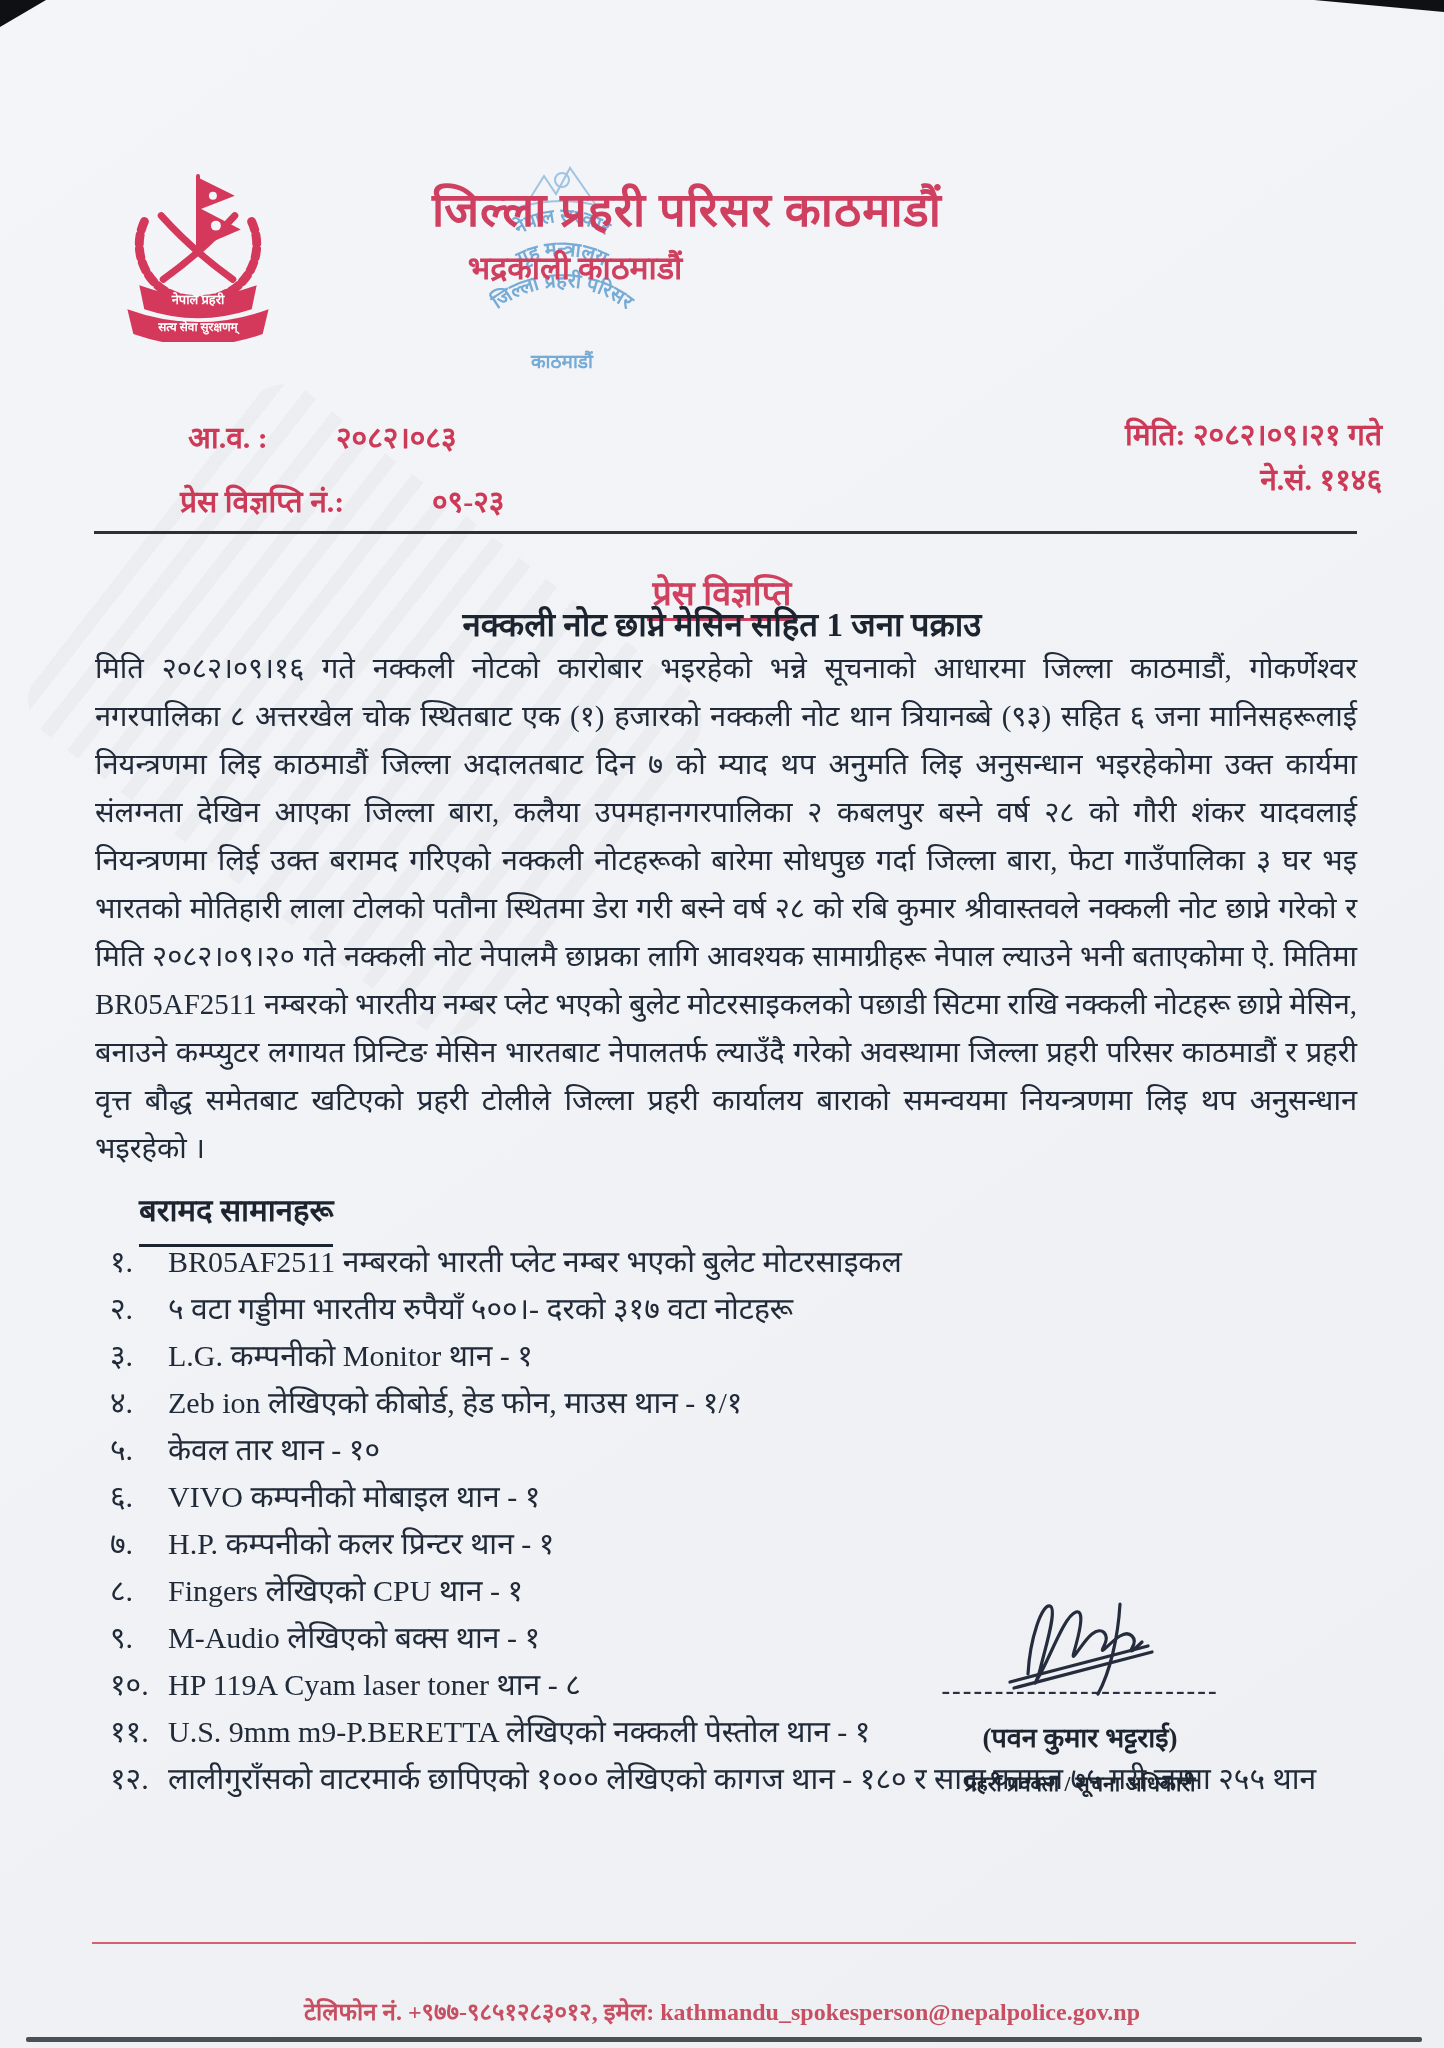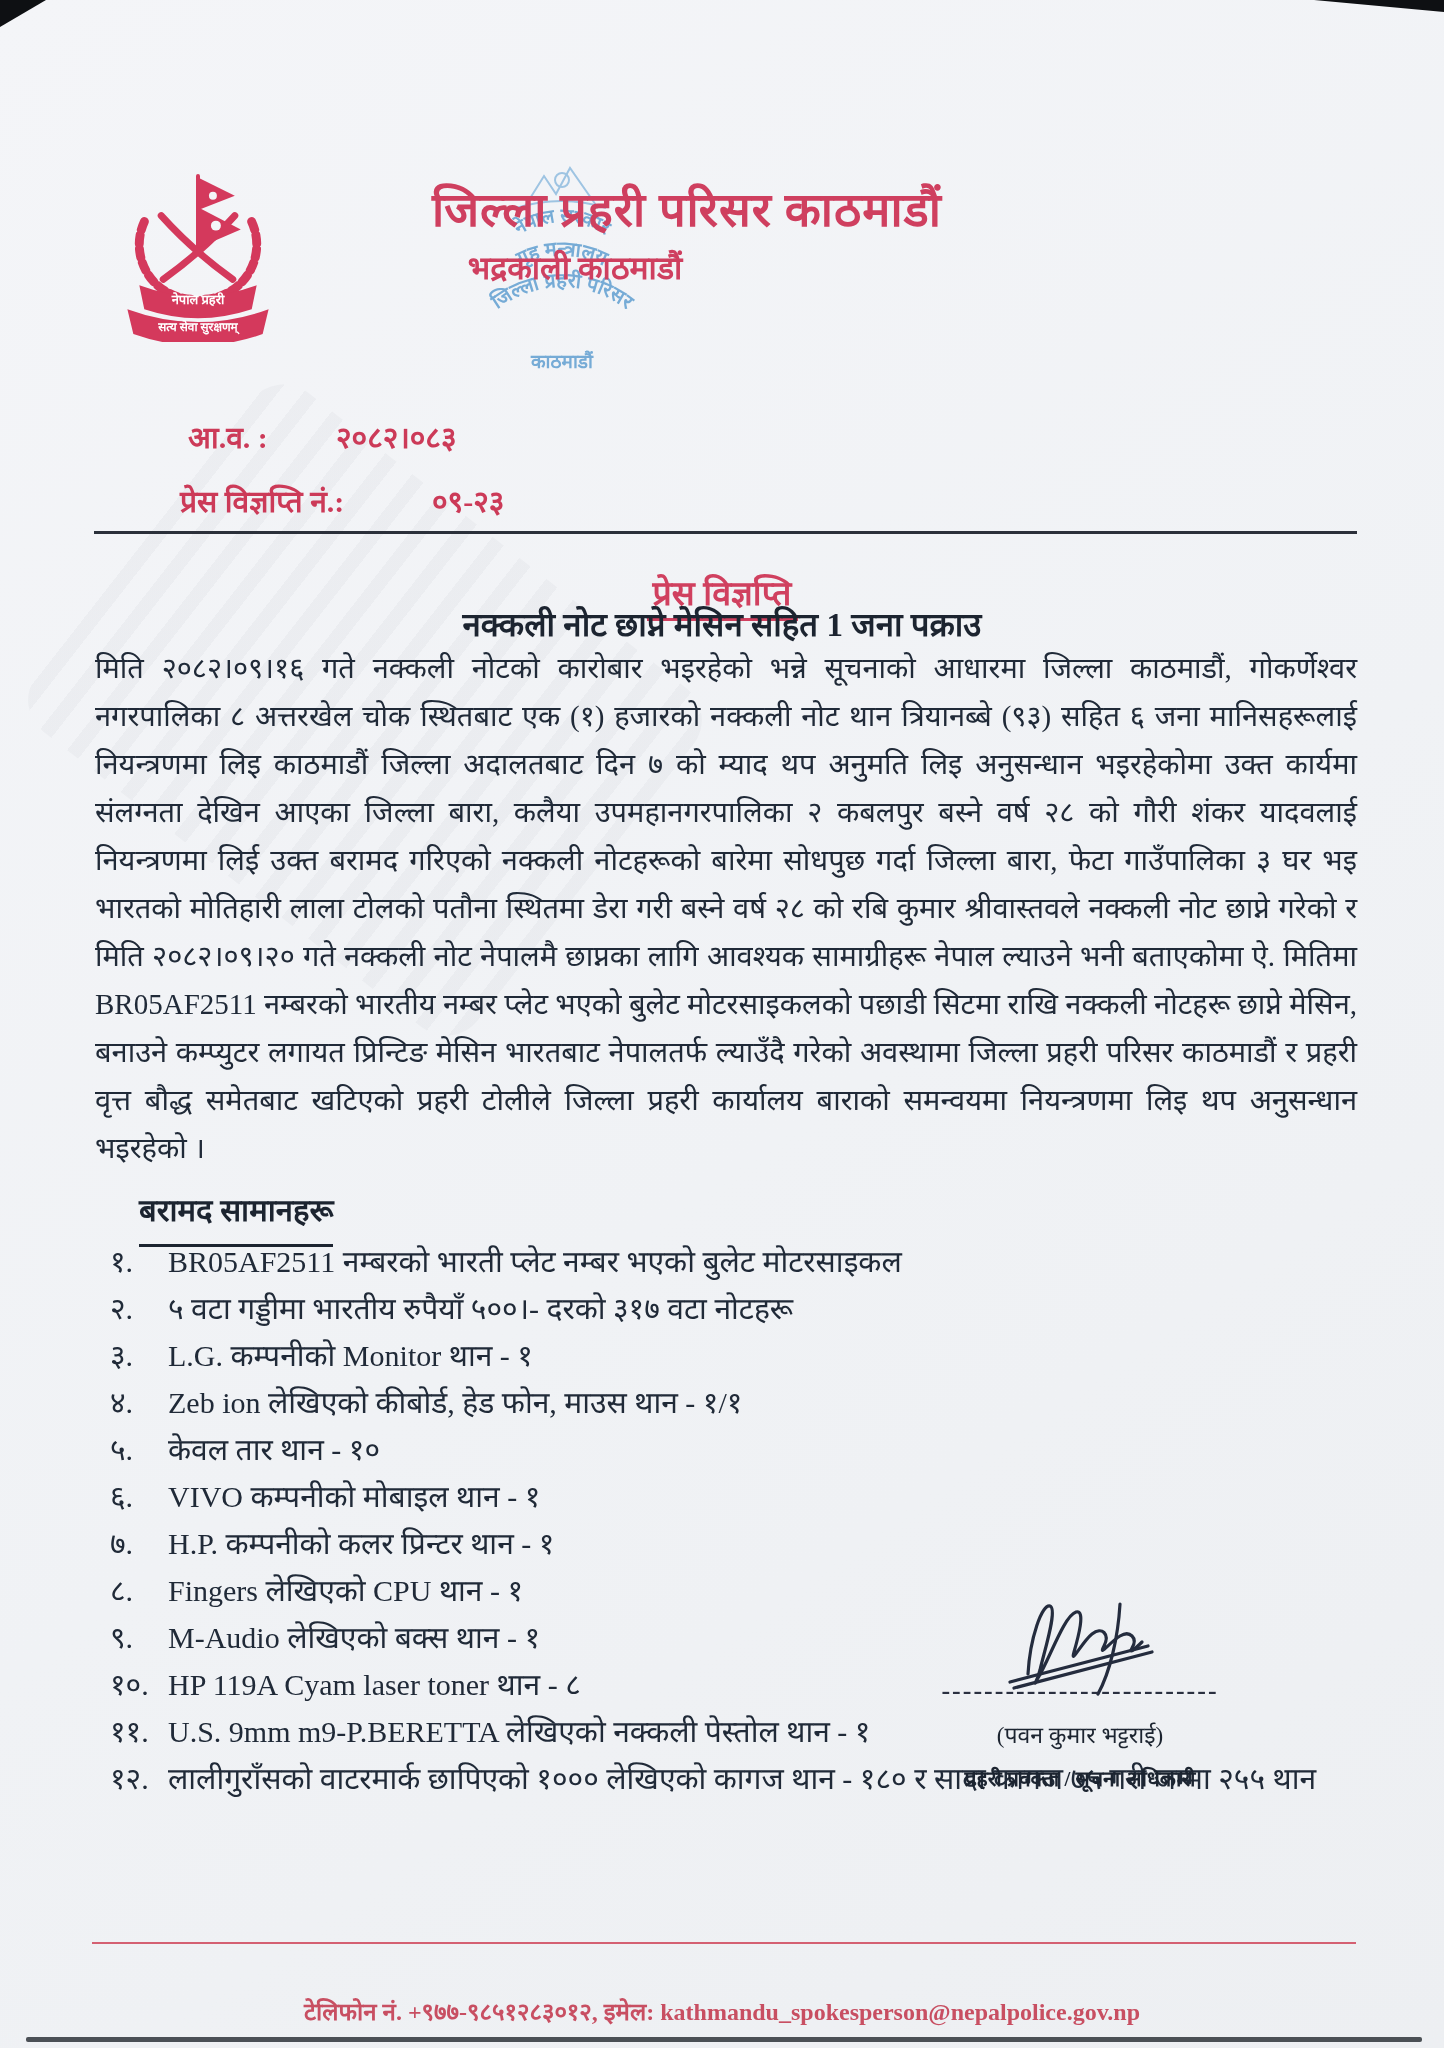--- a/index.html
+++ b/index.html
@@ -56,21 +56,21 @@
 
   .seized-list{top:1238px;left:110px;width:1250px;font-size:30px;color:#202a38;}
   .seized-list .item{display:flex;line-height:47px;}
   .seized-list .num{width:58px;flex:0 0 auto;}
   .seized-list .txt{flex:1;}
 
   .sig-block{top:1586px;left:868px;width:424px;text-align:center;color:#1c2430;}
   .sig-svg{display:block;margin:0 auto -18px auto;}
   .dash-line{font-size:26px;font-weight:bold;letter-spacing:2px;color:#2a3040;line-height:26px;}
   .sig-desig{font-size:31px;font-weight:bold;margin-top:18px;}
-  .sig-name{font-size:23px;font-weight:normal;margin-top:14px;}
+  .sig-name{font-size:27px;font-weight:bold;margin-top:14px;}
   .sig-role{font-size:21px;font-weight:bold;margin-top:14px;}
 
   .footer-divider{top:1942px;left:92px;width:1264px;height:2px;background:#d46072;}
   .footer-text{top:1958px;left:0;width:100%;text-align:center;font-size:24px;color:#c84f62;font-weight:bold;margin-top:36px;}
 </style>
 </head>
 <body>
 
 <div id="paper">
 
@@ -125,20 +125,24 @@
   <div class="abs org-subtitle red bold">भद्रकाली काठमाडौं</div>
 
   <div class="abs meta-row meta1">
     <span class="lbl">आ.व. :</span>
     <span>२०८२।०८३</span>
   </div>
   <div class="abs meta-row meta2">
     <span class="lbl">प्रेस विज्ञप्ति नं.:</span>
     <span>०९-२३</span>
   </div>
+  <div class="abs meta-right">
+    <div>मिति: २०८२।०९।२१ गते</div>
+    <div>ने.सं. ११४६</div>
+  </div>
 
   <div class="abs header-divider"></div>
 
   <div class="abs pr-title-wrap">
     <span class="pr-title">प्रेस विज्ञप्ति</span>
   </div>
   <div class="abs pr-subject">नक्कली नोट छाप्ने मेसिन सहित 1 जना पक्राउ</div>
 
   <div class="abs body-par">मिति २०८२।०९।१६ गते नक्कली नोटको कारोबार भइरहेको भन्ने सूचनाको आधारमा जिल्ला काठमाडौं, गोकर्णेश्वर नगरपालिका ८ अत्तरखेल चोक स्थितबाट एक (१) हजारको नक्कली नोट थान त्रियानब्बे (९३) सहित ६ जना मानिसहरूलाई नियन्त्रणमा लिइ काठमाडौं जिल्ला अदालतबाट दिन ७ को म्याद थप अनुमति लिइ अनुसन्धान भइरहेकोमा उक्त कार्यमा संलग्नता देखिन आएका जिल्ला बारा, कलैया उपमहानगरपालिका २ कबलपुर बस्ने वर्ष २८ को गौरी शंकर यादवलाई नियन्त्रणमा लिई उक्त बरामद गरिएको नक्कली नोटहरूको बारेमा सोधपुछ गर्दा जिल्ला बारा, फेटा गाउँपालिका ३ घर भइ भारतको मोतिहारी लाला टोलको पतौना स्थितमा डेरा गरी बस्ने वर्ष २८ को रबि कुमार श्रीवास्तवले नक्कली नोट छाप्ने गरेको र मिति २०८२।०९।२० गते नक्कली नोट नेपालमै छाप्नका लागि आवश्यक सामाग्रीहरू नेपाल ल्याउने भनी बताएकोमा ऐ. मितिमा BR05AF2511 नम्बरको भारतीय नम्बर प्लेट भएको बुलेट मोटरसाइकलको पछाडी सिटमा राखि नक्कली नोटहरू छाप्ने मेसिन, बनाउने कम्प्युटर लगायत प्रिन्टिङ मेसिन भारतबाट नेपालतर्फ ल्याउँदै गरेको अवस्थामा जिल्ला प्रहरी परिसर काठमाडौं र प्रहरी वृत्त बौद्ध समेतबाट खटिएको प्रहरी टोलीले जिल्ला प्रहरी कार्यालय बाराको समन्वयमा नियन्त्रणमा लिइ थप अनुसन्धान भइरहेको ।</div>
 

